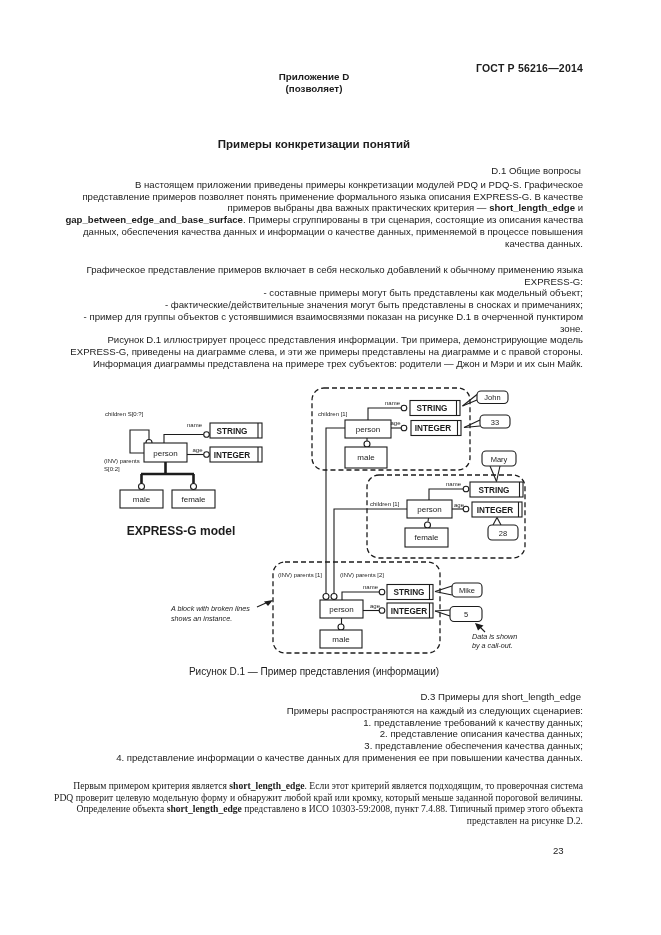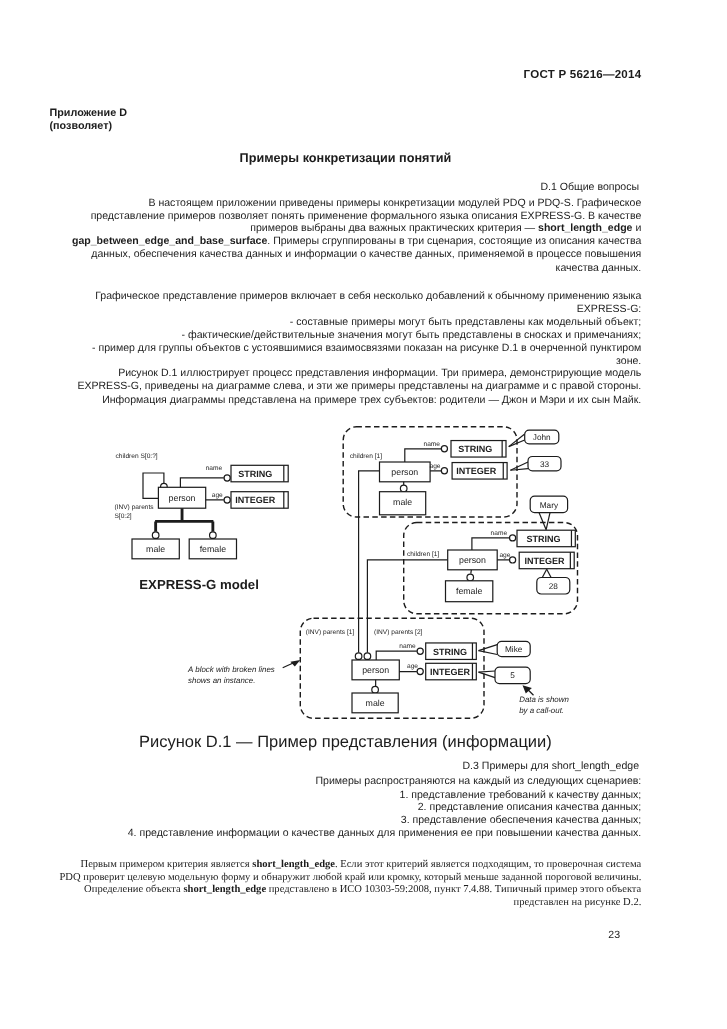--- a/index.html
+++ b/index.html
@@ -3,31 +3,31 @@
 <meta charset="utf-8">
 <style>
   html,body { margin:0; padding:0; background:#e8e8e8; }
   .page {
     position:relative; width:661px; height:935px; background:#ffffff;
     font-family:"Liberation Sans", sans-serif; color:#1c1c1c; overflow:hidden;
     margin:0 auto;
   }
   .abs { position:absolute; }
   .doc-header { top:62px; right:78px; font-size:10.5px; font-weight:bold; letter-spacing:.2px; }
-  .annex { top:97px; left:45px; width:538px; text-align:left; font-weight:bold;
+  .annex { top:71px; left:45px; width:538px; text-align:center; font-weight:bold;
            font-size:9.8px; line-height:11.5px; }
   .doc-title { top:138px; left:45px; width:538px; text-align:center; font-weight:bold;
                font-size:11.5px; }
   .sec-heading { left:43px; width:538px; font-size:9.6px; font-weight:normal; padding-left:12px; box-sizing:border-box;text-align:right; }
   .h-d1 { top:165px; } .h-d2 { top:250px; } .h-d3 { top:691px; }
   .body-block { left:45px; width:538px; font-size:9.6px; line-height:11.7px; text-align:justify; }
   .body-block p { margin:0; text-indent:27px;text-align:right; }
   .p-d1 { top:179px; } .blk-d2 { top:264px; } .blk-d3 { top:705px; text-align:left; }
   .p-final { top:780px;font-family:Liberation Serif, serif; }
-  .fig-caption { top:666px; left:45px; width:538px; text-align:center; font-size:15px; }
+  .fig-caption { top:666px; left:45px; width:538px; text-align:center; font-size:10px; }
   .page-number { top:845px; left:553px; font-size:9.6px; }
   .figure-svg { top:385px; left:60px; }
 
   
   .bx  { fill:#fff; stroke:#1c1c1c; stroke-width:1.1; }
   .co  { fill:#fff; stroke:#1c1c1c; stroke-width:1.1; }
   .ln  { stroke:#1c1c1c; stroke-width:1.1; fill:none; }
   .thk { stroke:#1c1c1c; stroke-width:2.6; fill:none; }
   .crc { fill:#fff; stroke:#1c1c1c; stroke-width:1.1; }
   .dsh { fill:none; stroke:#1c1c1c; stroke-width:1.3; stroke-dasharray:5 3; }

